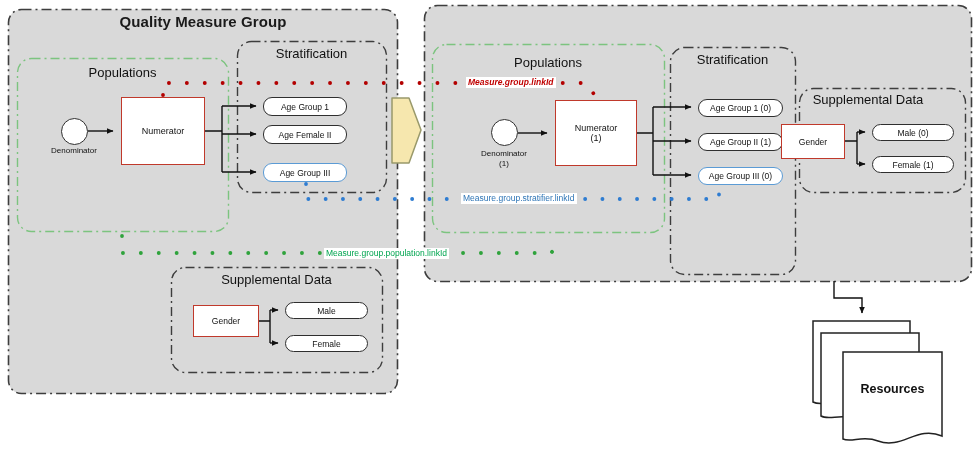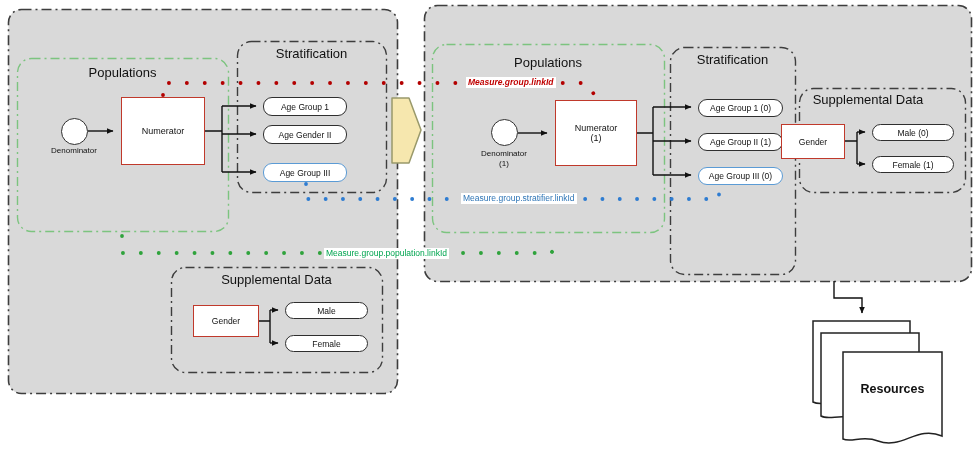--- a/index.html
+++ b/index.html
@@ -82,36 +82,37 @@
     <path d="M306,184 L306,199 L719,199 L719,187" fill="none" stroke="#2e7cd1" stroke-width="3.8" stroke-linecap="round" stroke-dasharray="0.1 17.2"></path>
     <path d="M122,236 L122,253 L551,253 L559,244" fill="none" stroke="#2fa33c" stroke-width="3.8" stroke-linecap="round" stroke-dasharray="0.1 17.8"></path>
 
     <g stroke="#222" stroke-width="1.5" fill="#ffffff">
       <path d="M813,321 H910 V401 C886,391 871,414 847,405 C832,399 821,407 813,402 Z"></path>
       <path d="M821,333 H919 V415 C895,405 880,428 856,419 C841,413 829,421 821,416 Z"></path>
       <path d="M843,352 H942 V436 C917,425 902,450 878,441 C863,435 851,443 843,439 Z"></path>
     </g>
   </svg>
 
+  <div class="ov group-title" style="left:8px;top:13px;width:390px;">Quality Measure Group</div>
 
   <div class="ov section-title" style="left:17px;top:65px;width:211px;">Populations</div>
   <div class="ov section-title" style="left:237px;top:46px;width:149px;">Stratification</div>
   <div class="ov section-title" style="left:171px;top:272px;width:211px;">Supplemental Data</div>
 
   <div class="ov section-title" style="left:432px;top:55px;width:232px;">Populations</div>
   <div class="ov section-title" style="left:670px;top:52px;width:125px;">Stratification</div>
   <div class="ov section-title" style="left:799px;top:92px;width:138px;text-align:center;">Supplemental Data</div>
 
   <div class="node circle" style="left:61px;top:118px;width:27px;height:27px;"></div>
   <div class="tiny-label" style="left:34px;top:146px;width:80px;">Denominator</div>
 
   <div class="node red-border" style="left:121px;top:97px;width:84px;height:68px;font-size:9px;">Numerator</div>
 
   <div class="node pill" style="left:263px;top:97px;width:84px;height:19px;">Age Group 1</div>
-  <div class="node pill" style="left:263px;top:125px;width:84px;height:19px;">Age Gender II</div>
+  <div class="node pill" style="left:263px;top:125px;width:84px;height:19px;">Age Female II</div>
   <div class="node pill blue-border" style="left:263px;top:163px;width:84px;height:19px;">Age Group III</div>
 
   <div class="node red-border" style="left:193px;top:305px;width:66px;height:32px;">Gender</div>
   <div class="node pill" style="left:285px;top:302px;width:83px;height:17px;">Male</div>
   <div class="node pill" style="left:285px;top:335px;width:83px;height:17px;">Female</div>
 
   <div class="node circle" style="left:491px;top:119px;width:27px;height:27px;"></div>
   <div class="tiny-label" style="left:464px;top:149px;width:80px;"><span>Denominator</span><br>
        <span>(1)</span></div>
 

